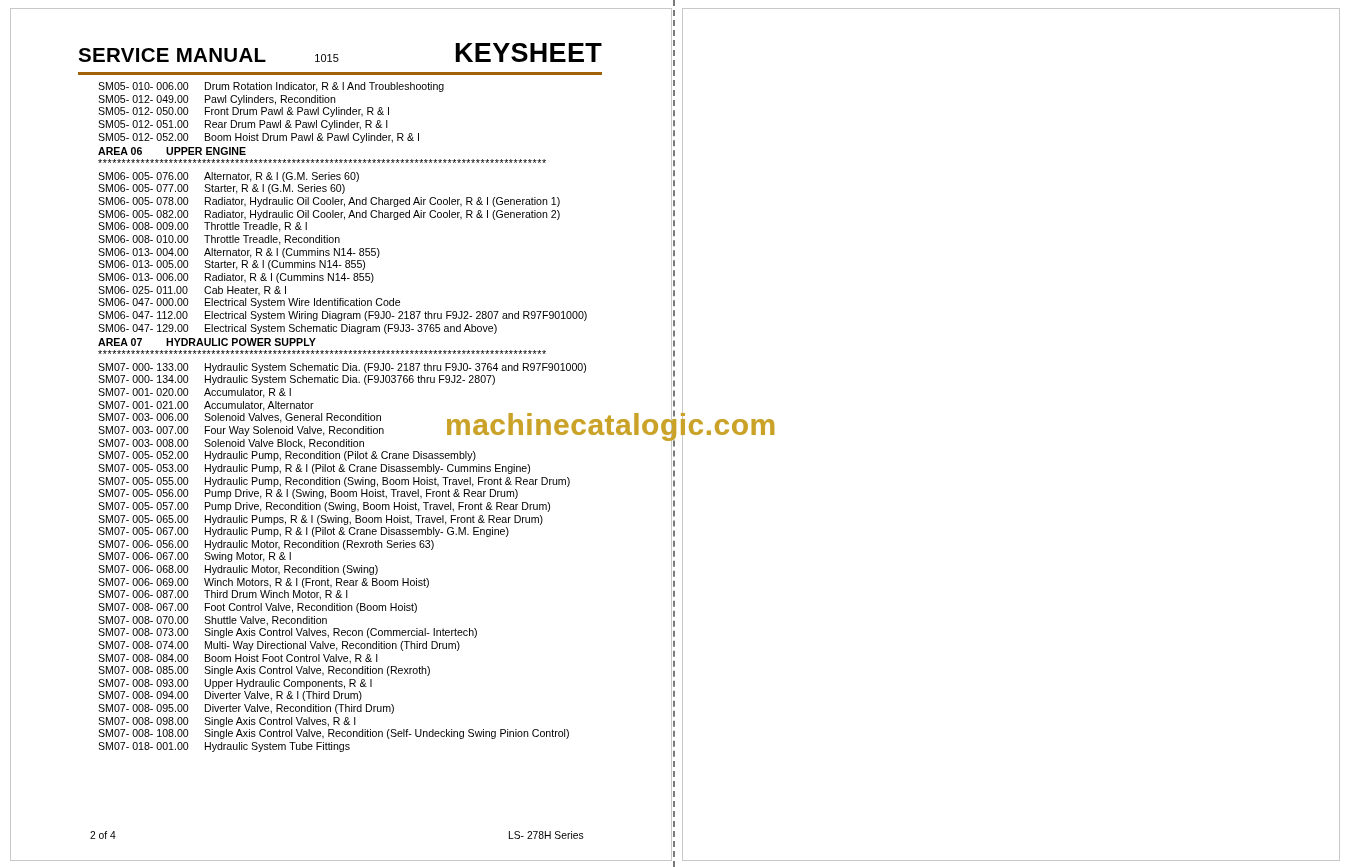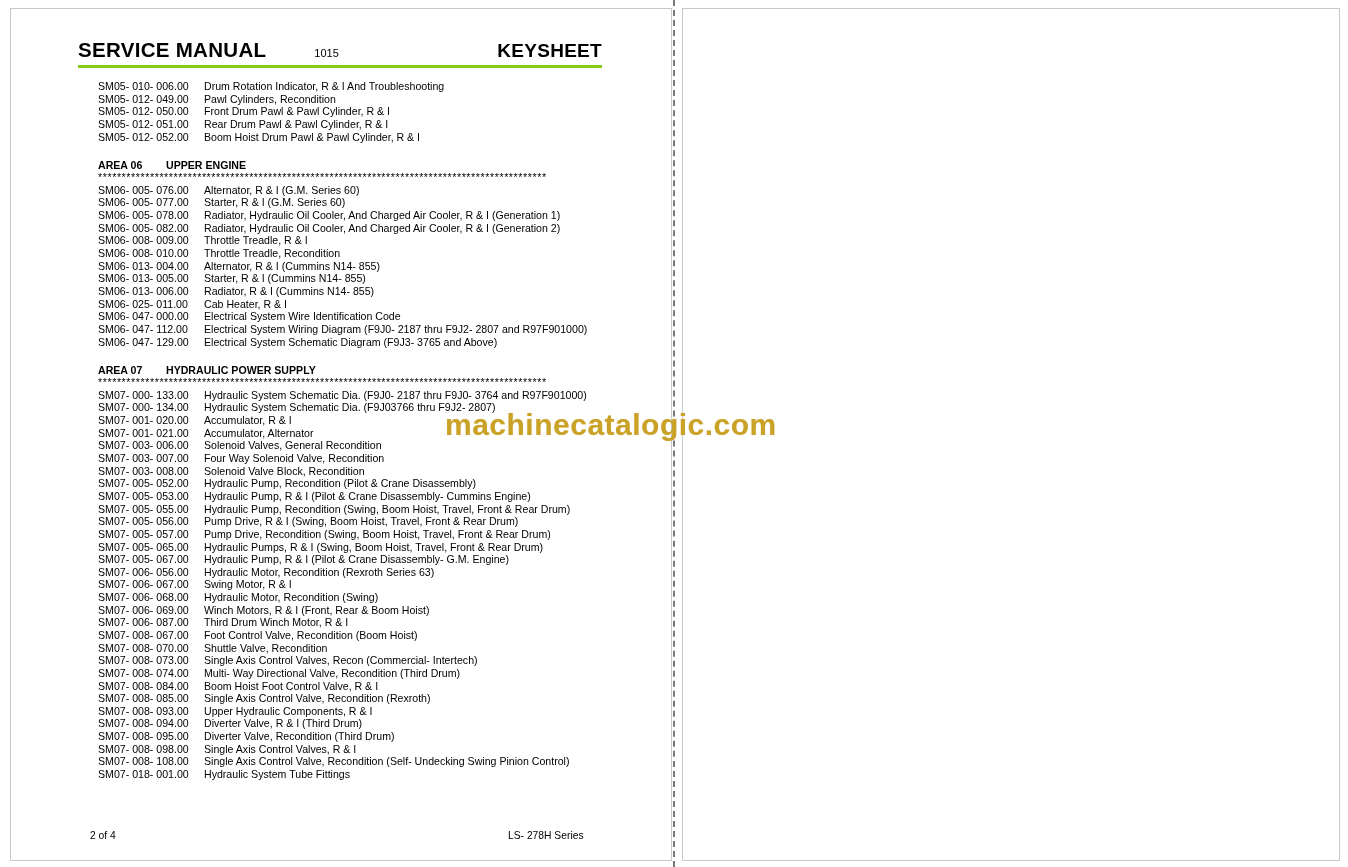--- a/index.html
+++ b/index.html
@@ -59,39 +59,39 @@
     top: 0;
     width: 2px;
     height: 867px;
     border-left: 2px dashed #7a7a7a;
   }
   
   .hdr {
     position: absolute;
     display: flex;
     align-items: baseline;
-    border-bottom: 3px solid #84cc16;
+    border-bottom: 3px solid #a16207;
     padding-bottom: 3px;
   }
   .hdr-left { left: 78px; top: 38px; width: 524px; }
   .hdr-title {
     font-size: 20.5px;
     font-weight: bold;
     letter-spacing: 0.3px;
     color: #000;
     white-space: nowrap;
   }
   .hdr-num {
     font-size: 11px;
     color: #000;
     margin-left: 48px;
     font-weight: normal;
   }
   .hdr-key {
-    font-size: 19px;
+    font-size: 27px;
     font-weight: bold;
     letter-spacing: 0.3px;
     color: #000;
     margin-left: auto;
     white-space: nowrap;
   }
   
   .content {
     position: absolute;
     font-size: 10.6px;
@@ -109,21 +109,21 @@
     flex: none;
   }
   .row .desc {
     flex: 1;
   }
   .area-row {
     display: flex;
     white-space: nowrap;
     font-weight: bold;
     height: 12.65px;
-    margin-top: 16px;
+    margin-top: 2px;
   }
   .area-row .area-label {
     width: 68px;
     flex: none;
   }
   .area-row .area-name {
     flex: 1;
   }
   .stars {
     font-size: 10.6px;

